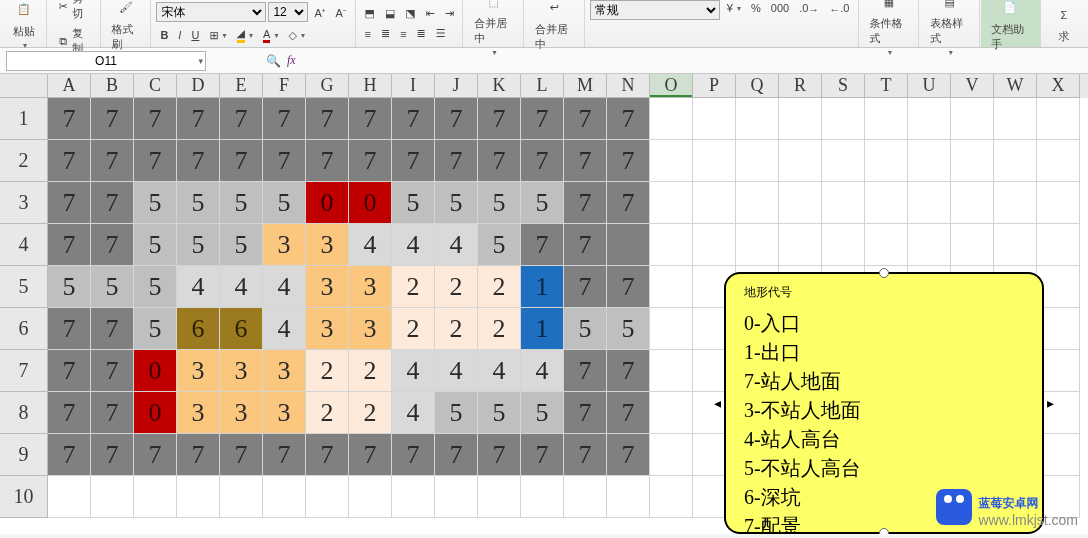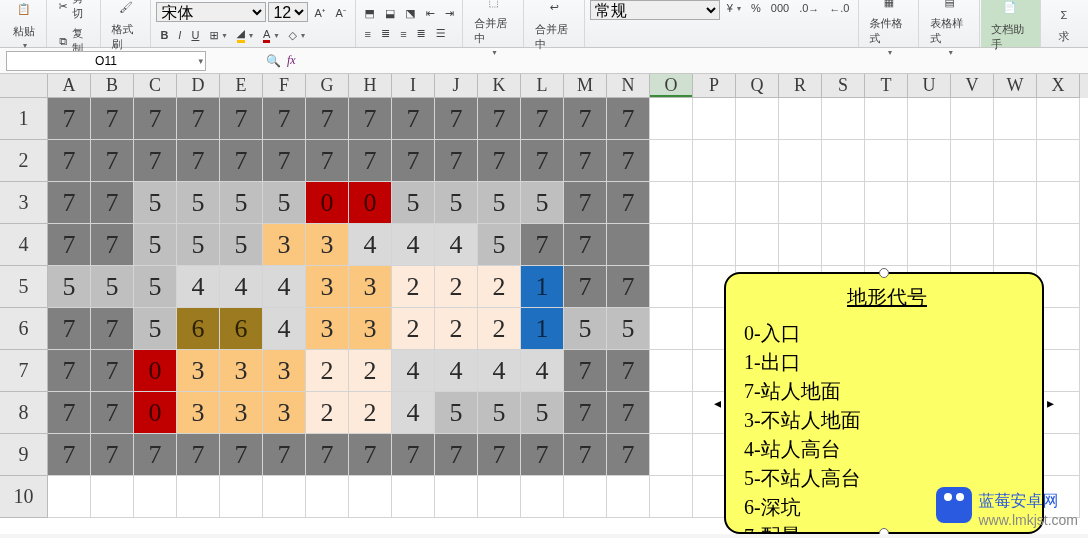--- a/index.html
+++ b/index.html
@@ -6,21 +6,21 @@
     body { font-family: "Microsoft YaHei", Arial, sans-serif; font-size: 12px; background: #f5f5f5; overflow: hidden; width: 1088px; height: 538px; }
 
     
     .ribbon { height: 48px; background: linear-gradient(#f8f9fa,#eef0f2); border-bottom: 1px solid #c8c8c8; display: flex; align-items: center; padding: 0 2px; gap: 1px; }
     .ribbon-group { display: flex; flex-direction: column; align-items: center; padding: 0 4px; border-right: 1px solid #d8d8d8; height: 100%; justify-content: center; gap: 1px; }
     .ribbon-group.no-border { border-right: none; }
     .rb-btn { display: flex; align-items: center; gap: 2px; padding: 2px 4px; cursor: pointer; border-radius: 2px; font-size: 11px; color: #444; }
     .rb-big { flex-direction: column; font-size: 11px; padding: 2px 6px; }
     .icon-box { width: 16px; height: 16px; display: inline-flex; align-items: center; justify-content: center; }
     .icon-box.big { width: 24px; height: 24px; }
-    .ribbon select { font-size: 16px; border: 1px solid #aaa; height: 20px; }
+    .ribbon select { font-size: 12px; border: 1px solid #aaa; height: 20px; }
     .font-name { width: 110px; }
     .font-size { width: 40px; }
     .row-btns { display: flex; gap: 2px; }
     .dd-caret::after { content: "▾"; font-size: 8px; margin-left: 2px; color: #666; }
 
     
     .formula-bar { height: 26px; background: #fafafa; border-bottom: 1px solid #c8c8c8; display: flex; align-items: center; }
     .name-box { width: 200px; border: 1px solid #b0b0b0; height: 20px; margin-left: 6px; display: flex; align-items: center; justify-content: center; position: relative; background: #fff; }
     .name-box-caret { position: absolute; right: 2px; font-size: 9px; color: #666; }
     .fx-area { display: flex; align-items: center; gap: 6px; margin-left: 60px; }
@@ -44,36 +44,36 @@
     .bg-4 { background: #d9d9d9; }
     .bg-3 { background: #fbc77f; }
     .bg-2 { background: #fdeada; }
     .bg-0 { background: #c00000; color: #3a0000; }
     .bg-1 { background: #1f6fc0; color: #0a2540; }
     .bg-6 { background: #9c7a1f; color: #2b2000; }
     .bg-w { background: #fff; }
 
     
     .legend-box { position: absolute; left: 724px; top: 198px; width: 320px; height: 262px; background: #fdff66; border: 2.5px solid #000; border-radius: 16px; padding: 6px 12px 10px 18px; font-family: "SimSun","Microsoft YaHei"; }
-    .legend-title { text-align: center; font-size: 20px; padding: 4px 0 8px; text-decoration: underline; }
+    .legend-title { font-size: 12px; padding: 4px 0 8px; }
     .legend-line { font-size: 20px; line-height: 1.45; }
     .legend-handle { position: absolute; width: 10px; height: 10px; background: #fff; border: 1px solid #666; border-radius: 50%; }
     .lh-top { left: 50%; top: -6px; transform: translateX(-50%); }
     .lh-bot { left: 50%; bottom: -6px; transform: translateX(-50%); }
     .lh-arrow-l { position: absolute; left: -12px; top: 50%; transform: translateY(-50%); font-size: 14px; }
     .lh-arrow-r { position: absolute; right: -12px; top: 50%; transform: translateY(-50%); font-size: 14px; }
 
     
     .watermark { position: absolute; right: 10px; bottom: 6px; display: flex; align-items: center; gap: 6px; }
     .wm-logo { width: 36px; height: 36px; background: #2a5adf; border-radius: 8px; display: flex; align-items: center; justify-content: center; color: #fff; font-size: 20px; position: relative; }
     .wm-logo::before, .wm-logo::after { content: ""; position: absolute; width: 8px; height: 8px; background: #fff; border-radius: 50%; top: 6px; }
     .wm-logo::before { left: 8px; }
     .wm-logo::after { right: 8px; }
     .wm-text { display: flex; flex-direction: column; color: #2a5adf; }
-    .wm-cn { font-size: 16px; font-weight: normal; margin-top: 10px; }
+    .wm-cn { font-size: 12px; font-weight: bold; margin-top: 10px; }
     .wm-en { font-size: 14px; color: #888; }
 
     .doc-assist { background: #c8e0c8; }
   </style>
 </head>
 <body>
 
 <div class="ribbon">
   <div class="ribbon-group">
     <div class="rb-btn rb-big dd-caret">

